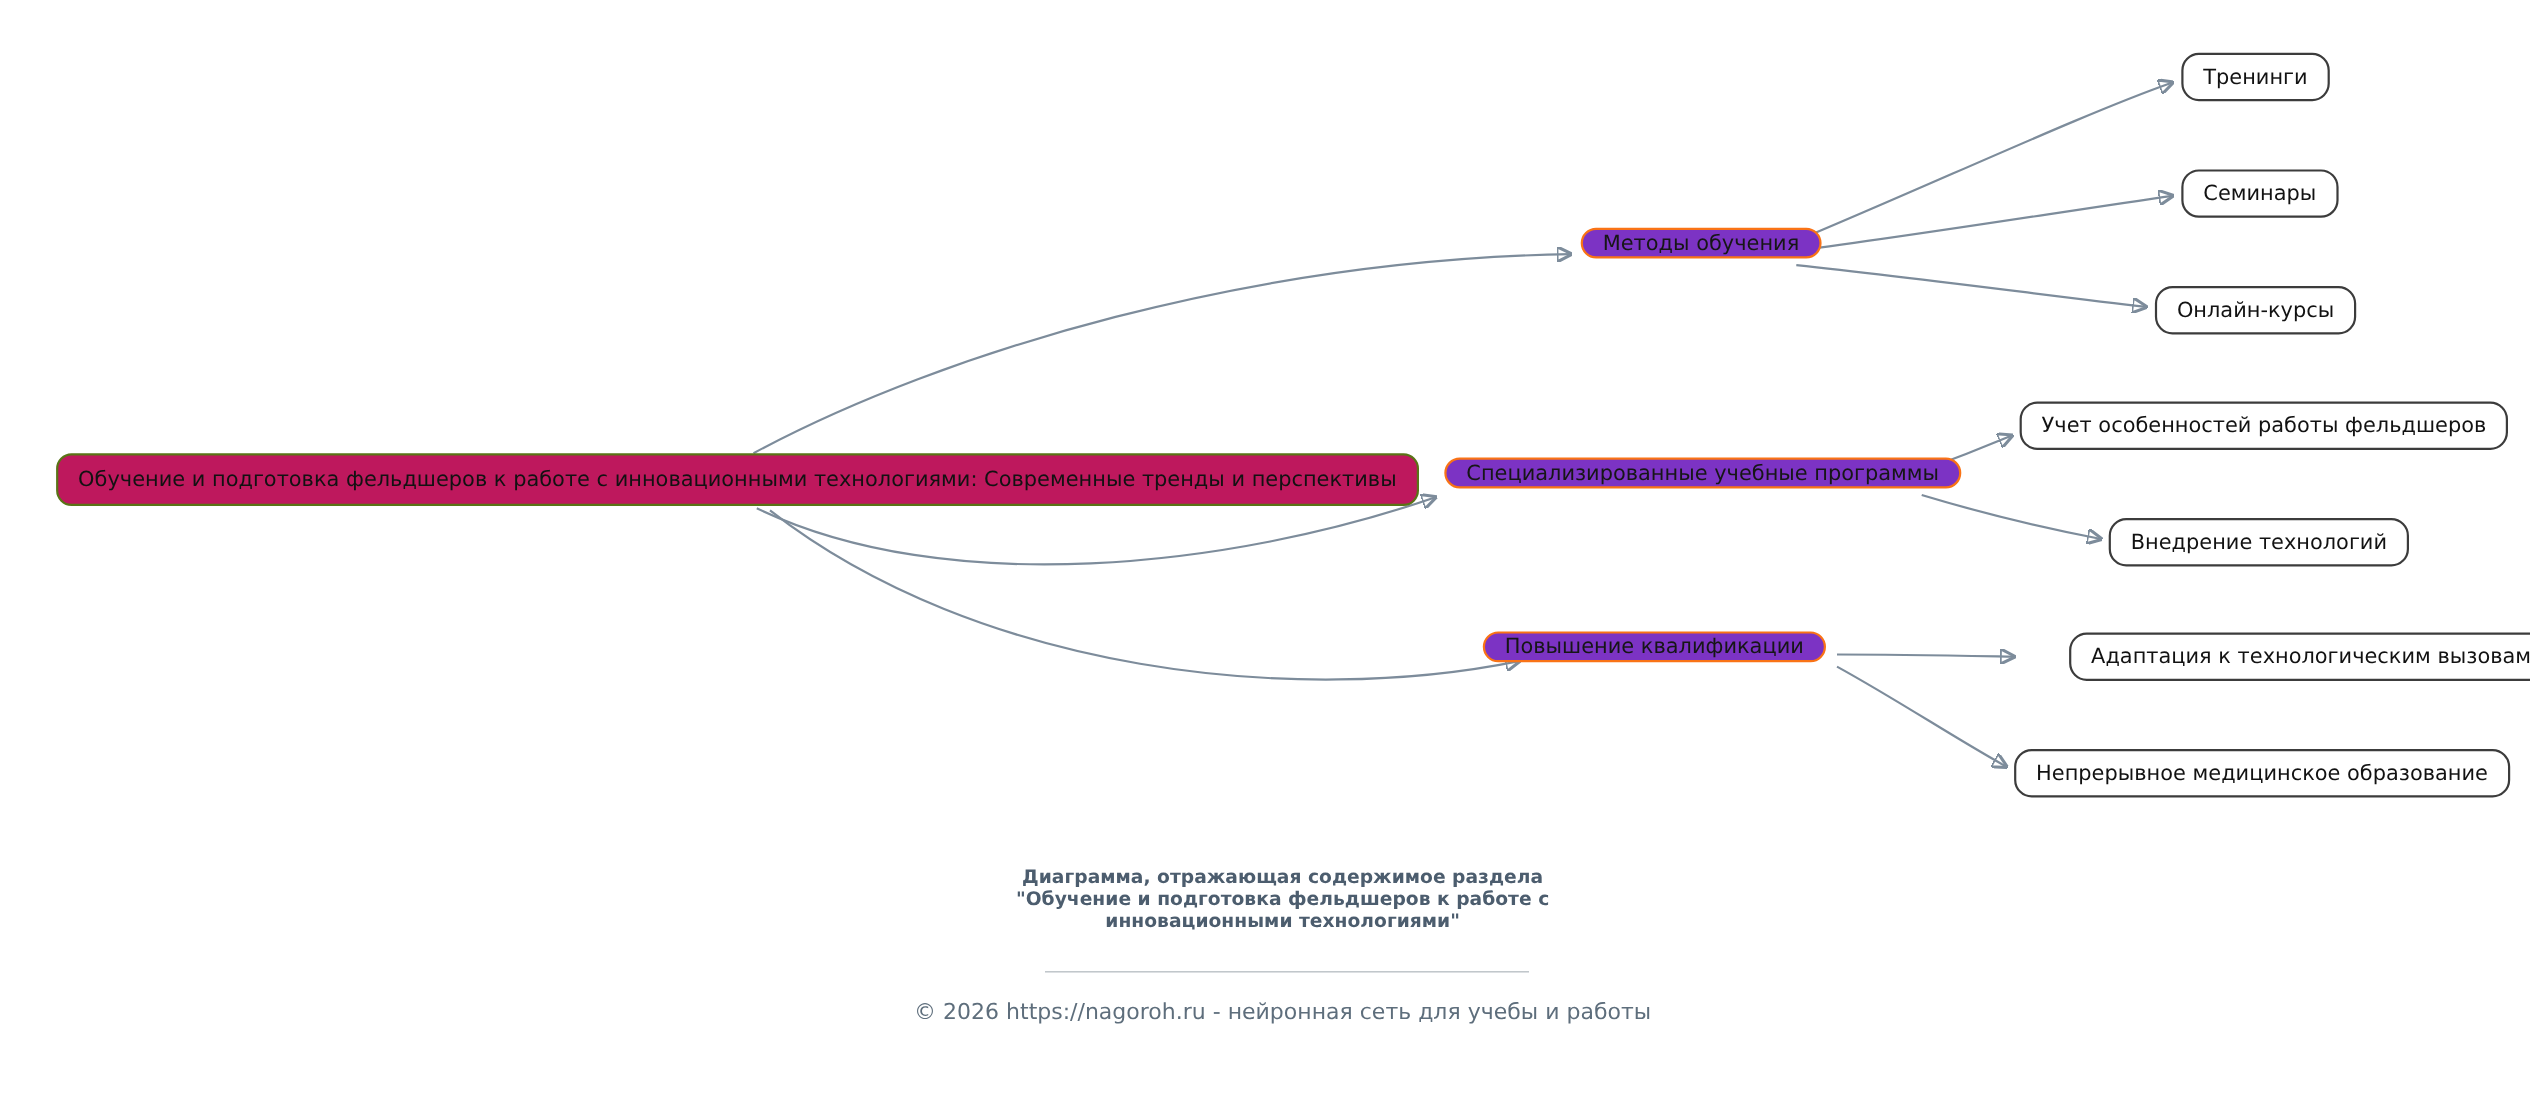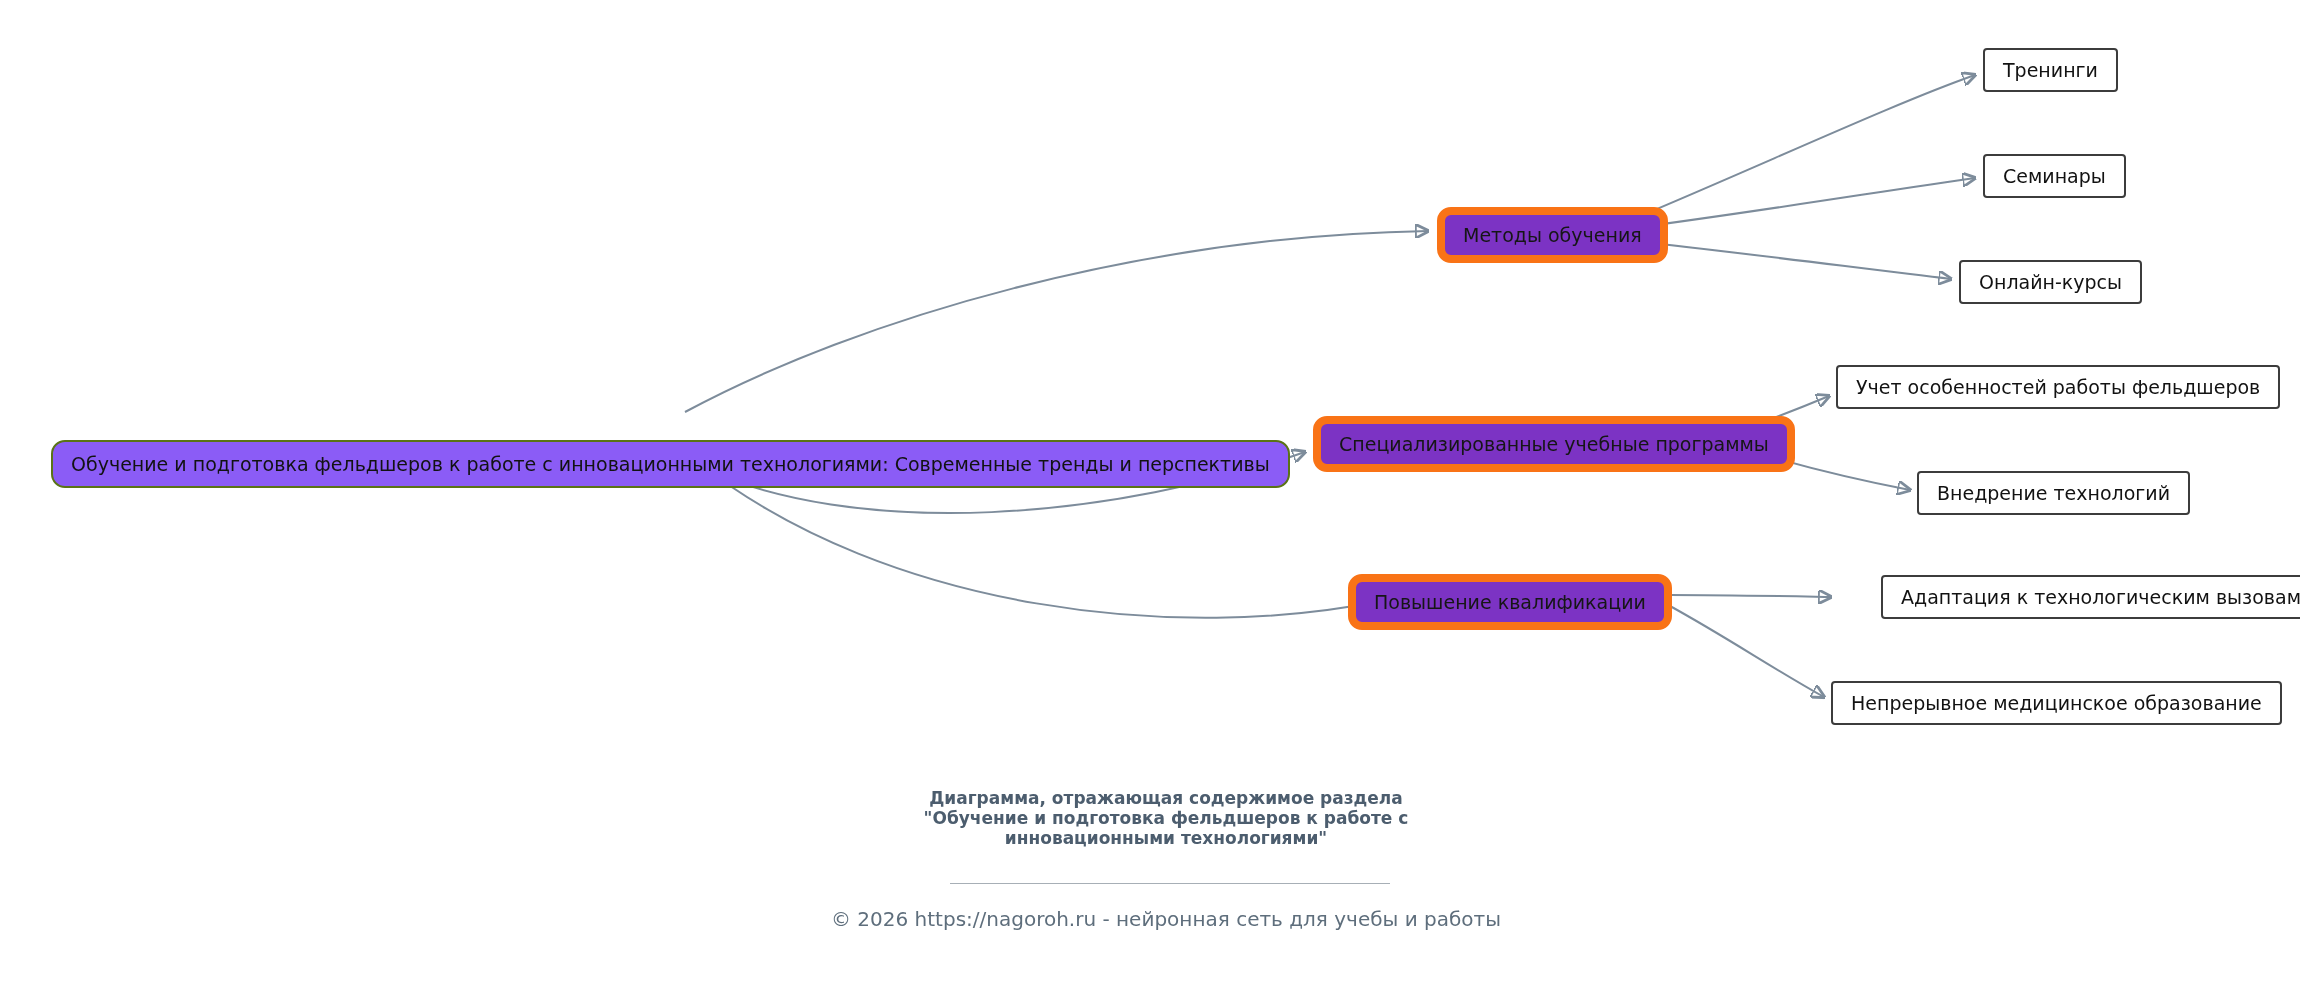--- a/index.html
+++ b/index.html
@@ -27,37 +27,36 @@
     display: flex;
     align-items: center;
     justify-content: center;
     white-space: nowrap;
     padding: 0 18px;
     font-size: 19px;
     color: #121212;
     line-height: 1;
   }
   .node-root {
-    background: #8b5cf6;
+    background: #be185d;
     border: 2px solid #5a7316;
     border-radius: 14px;
     height: 48px;
-    margin-top: 28px;
   }
   .node-branch {
     background: #7c33c4;
-    border: 8px solid #f97316;
+    border: 2px solid #f97316;
     border-radius: 14px;
-    height: 56px;
+    height: 28px;
     color: #161616;
   }
   .node-leaf {
     background: #ffffff;
     border: 2px solid #3c3c3c;
-    border-radius: 4px;
+    border-radius: 16px;
     height: 44px;
   }
 
   
   .pos-root        { left: 51px;   top: 412px; }
   .pos-methods     { left: 1437px; top: 207px; }
   .pos-specialized { left: 1313px; top: 416px; }
   .pos-upskilling  { left: 1348px; top: 574px; }
   .pos-trainings   { left: 1983px; top: 48px;  }
   .pos-seminars    { left: 1983px; top: 154px; }

